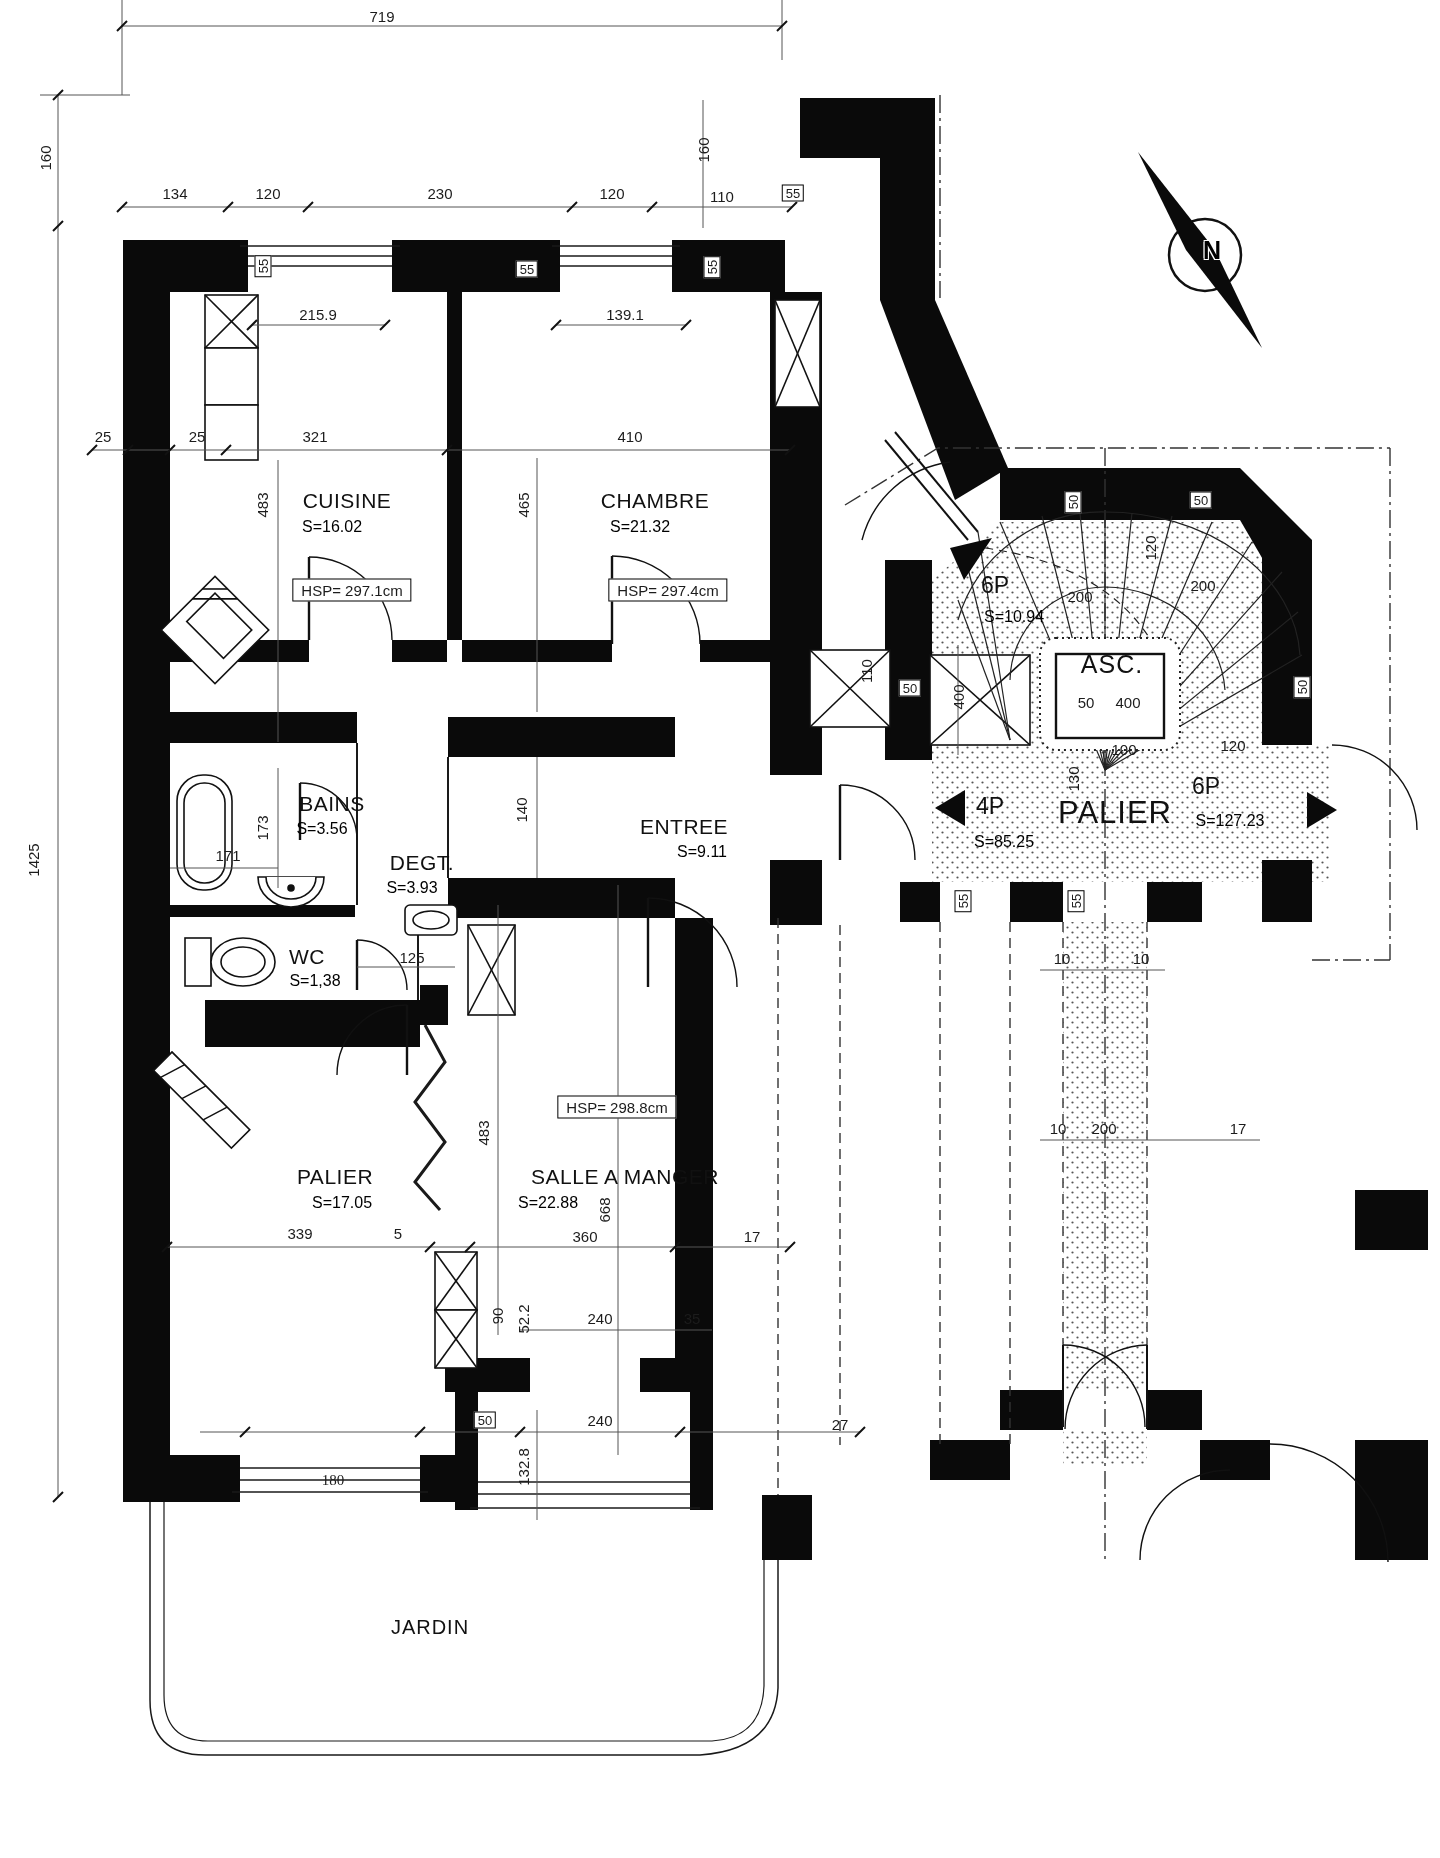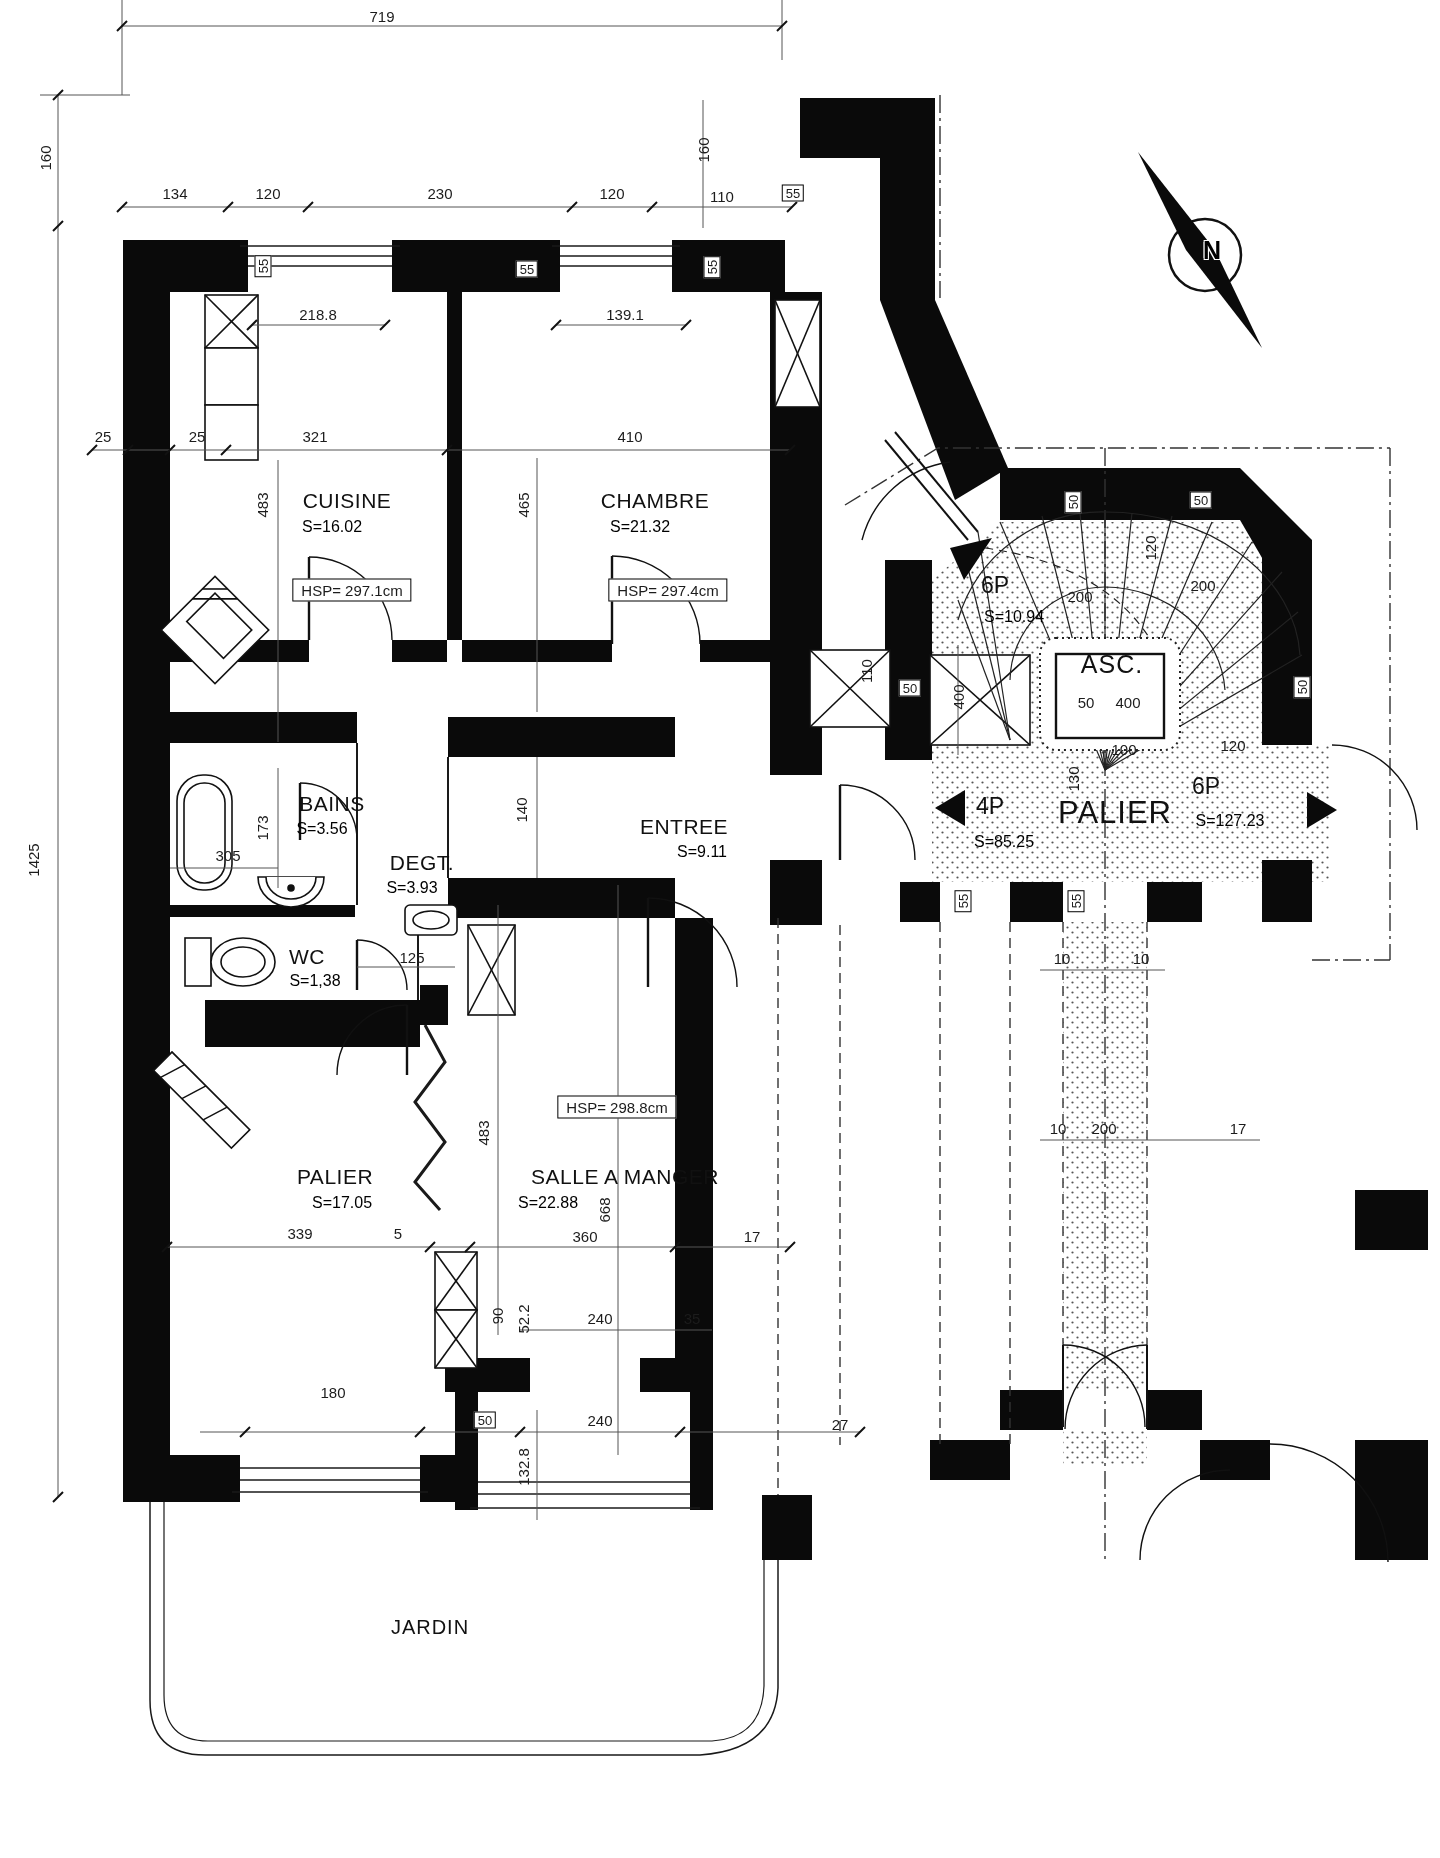--- a/index.html
+++ b/index.html
@@ -351,21 +351,21 @@
       <div class="lbl dim" style="left: 175px; top: 193px;">134</div>
       <div class="lbl dim" style="left: 268px; top: 193px;">120</div>
       <div class="lbl dim" style="left: 440px; top: 193px;">230</div>
       <div class="lbl dim" style="left: 612px; top: 193px;">120</div>
       <div class="lbl dim" style="left: 722px; top: 196px;">110</div>
       <div class="lbl dimv" style="left: 703px; top: 150px;">160</div>
       <div class="lbl badge" style="left: 793px; top: 193px;">55</div>
       <div class="lbl badgev" style="left: 263px; top: 266px;">55</div>
       <div class="lbl badge" style="left: 527px; top: 269px;">55</div>
       <div class="lbl badgev" style="left: 712px; top: 267px;">55</div>
-      <div class="lbl dim" style="left: 318px; top: 314px;">218.8</div>
+      <div class="lbl dim" style="left: 318px; top: 314px;">215.9</div>
       <div class="lbl dim" style="left: 625px; top: 314px;">139.1</div>
       <div class="lbl dim" style="left: 103px; top: 436px;">25</div>
       <div class="lbl dim" style="left: 197px; top: 436px;">25</div>
       <div class="lbl dim" style="left: 315px; top: 436px;">321</div>
       <div class="lbl dim" style="left: 630px; top: 436px;">410</div>
       <div class="lbl dimv" style="left: 262px; top: 505px;">483</div>
       <div class="lbl dimv" style="left: 523px; top: 505px;">465</div>
       <div class="lbl room" style="left: 347px; top: 500px;">CUISINE</div>
       <div class="lbl area" style="left: 332px; top: 527px;">S=16.02</div>
       <div class="lbl room" style="left: 655px; top: 500px;">CHAMBRE</div>
@@ -396,21 +396,21 @@
       <div class="lbl stair" style="left: 1206px; top: 786px;">6P</div>
       <div class="lbl badgev" style="left: 963px; top: 901px;">55</div>
       <div class="lbl badgev" style="left: 1076px; top: 901px;">55</div>
       <div class="lbl dim" style="left: 1062px; top: 958px;">10</div>
       <div class="lbl dim" style="left: 1141px; top: 958px;">10</div>
       <div class="lbl dim" style="left: 1058px; top: 1128px;">10</div>
       <div class="lbl dim" style="left: 1104px; top: 1128px;">200</div>
       <div class="lbl dim" style="left: 1238px; top: 1128px;">17</div>
       <div class="lbl room" style="left: 332px; top: 803px;">BAINS</div>
       <div class="lbl area" style="left: 322px; top: 829px;">S=3.56</div>
-      <div class="lbl dim" style="left: 228px; top: 855px;">305</div>
+      <div class="lbl dim" style="left: 228px; top: 855px;">171</div>
       <div class="lbl dimv" style="left: 262px; top: 828px;">173</div>
       <div class="lbl room" style="left: 422px; top: 862px;">DEGT.</div>
       <div class="lbl area" style="left: 412px; top: 888px;">S=3.93</div>
       <div class="lbl dimv" style="left: 521px; top: 810px;">140</div>
       <div class="lbl room" style="left: 684px; top: 826px;">ENTREE</div>
       <div class="lbl area" style="left: 672px; top: 852px; margin-left: 30px;">S=9.11</div>
       <div class="lbl room" style="left: 307px; top: 956px;">WC</div>
       <div class="lbl area" style="left: 315px; top: 981px;">S=1,38</div>
       <div class="lbl dim" style="left: 412px; top: 957px;">125</div>
       <div class="lbl hsp" style="left: 617px; top: 1107px;">HSP= 298.8cm</div>
@@ -421,21 +421,21 @@
       <div class="lbl area" style="left: 548px; top: 1203px;">S=22.88</div>
       <div class="lbl dim" style="left: 300px; top: 1233px;">339</div>
       <div class="lbl dim" style="left: 398px; top: 1233px;">5</div>
       <div class="lbl dim" style="left: 585px; top: 1236px;">360</div>
       <div class="lbl dim" style="left: 752px; top: 1236px;">17</div>
       <div class="lbl dimv" style="left: 604px; top: 1210px;">668</div>
       <div class="lbl dimv" style="left: 497px; top: 1316px;">90</div>
       <div class="lbl dimv" style="left: 523px; top: 1319px;">52.2</div>
       <div class="lbl dim" style="left: 600px; top: 1318px;">240</div>
       <div class="lbl dim" style="left: 692px; top: 1318px;">35</div>
-      <div class="lbl dim" style="left: 333px; top: 1392px;">180</div>
+      <div class="lbl dim" style="left: 333px; top: 1480px; font-family: Liberation Serif, serif;">180</div>
       <div class="lbl badge" style="left: 485px; top: 1420px;">50</div>
       <div class="lbl dim" style="left: 600px; top: 1420px;">240</div>
       <div class="lbl dim" style="left: 840px; top: 1424px;">27</div>
       <div class="lbl dimv" style="left: 523px; top: 1467px;">132.8</div>
       <div class="lbl jardin" style="left: 430px; top: 1627px;">JARDIN</div>
       <div class="lbl north" style="left: 1212px; top: 250px;">N</div>
     </div>
 </div>
 
 </body></html>

